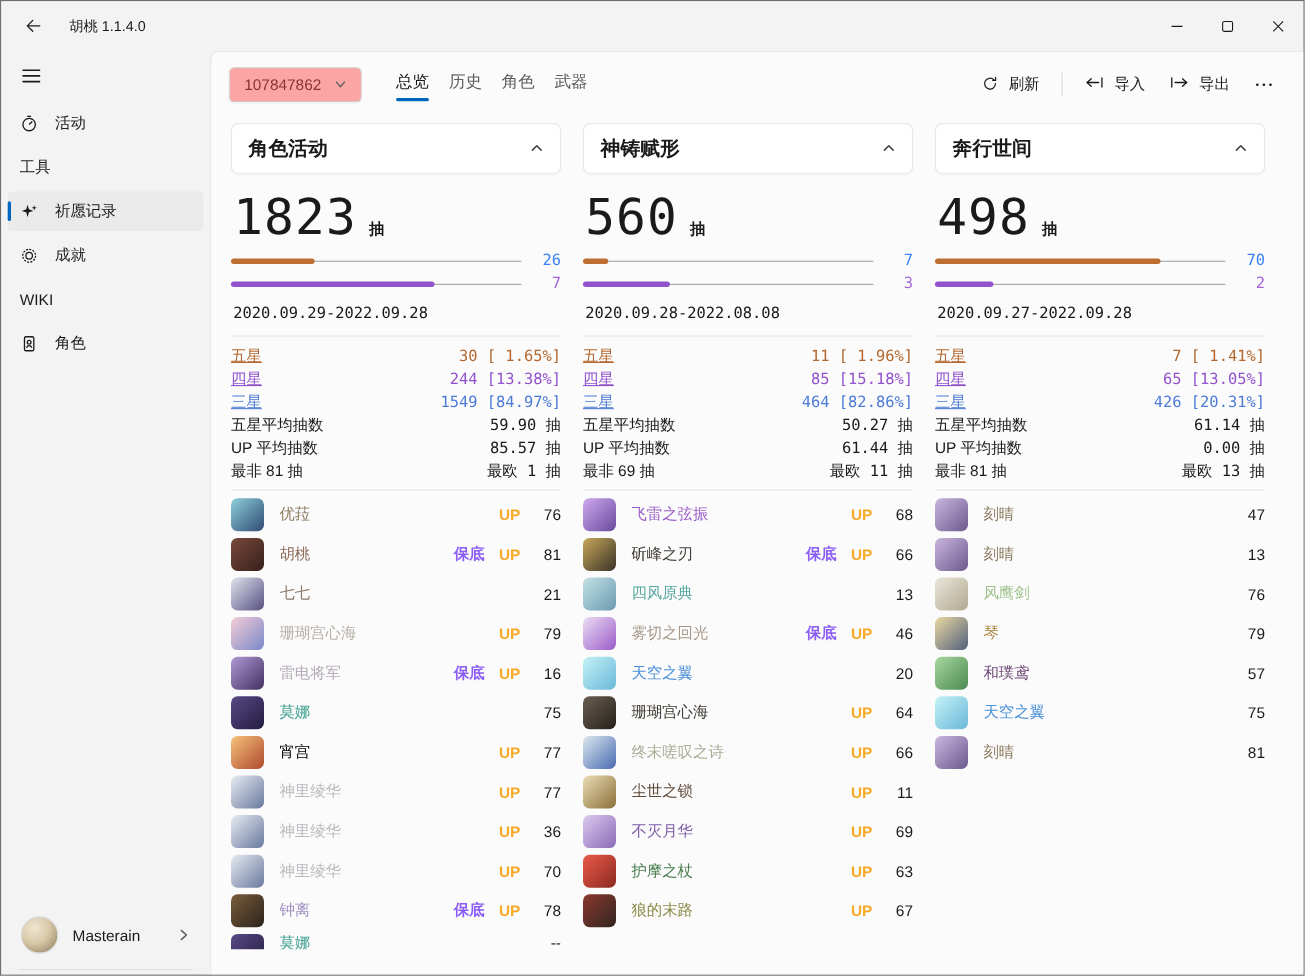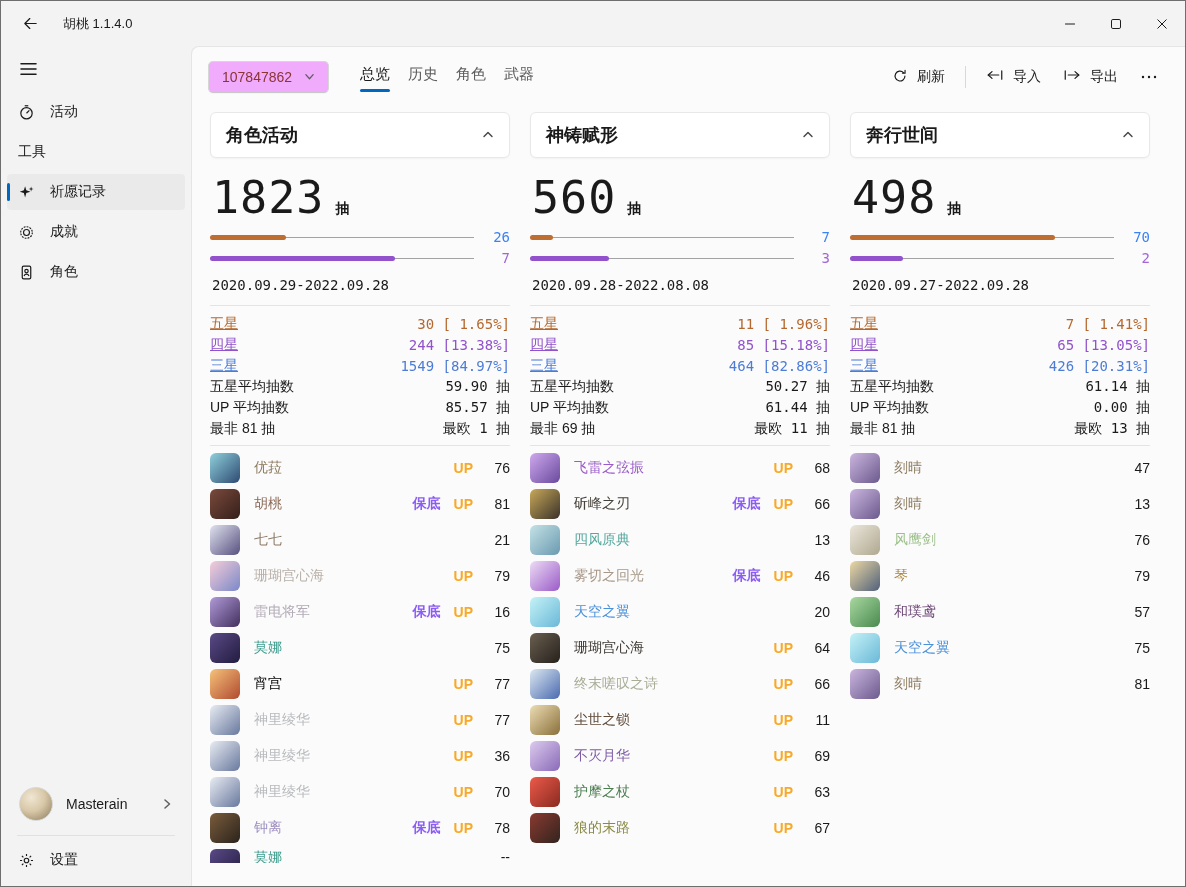--- a/index.html
+++ b/index.html
@@ -33,21 +33,21 @@
   .sidebar-bottom { margin-top:auto; }
   .user-row { height:54px; display:flex; align-items:center; padding:0 14px; gap:13px; margin:0 4px; border-radius:4px; }
   .user-avatar { width:34px; height:34px; border-radius:50%; background:radial-gradient(circle at 35% 30%, #f0e6d2 0%, #d8c8a8 45%, #8a7a5c 100%); border:1px solid #d8d8d8; flex:none; }
   .user-name { font-size:14px; flex:1; }
   .side-divider { height:1px; background:#e1e1e1; margin:4px 16px; }
   .settings-row { height:40px; display:flex; align-items:center; padding:0 11px; gap:15px; margin:2px 6px 6px; border-radius:4px; font-size:14px; }
 
   
   .content { flex:1; background:#fbfbfb; border-top-left-radius:8px; border-top:1px solid #e5e5e5; border-left:1px solid #e5e5e5; display:flex; flex-direction:column; overflow:hidden; }
   .toolbar { display:flex; align-items:center; padding:10px 16px 4px 16px; }
-  .uid-select { display:flex; align-items:center; gap:12px; padding:7px 13px; background:#f0abfc; border:1px solid #d6d6d6; border-bottom-color:#c8c8c8; border-radius:5px; font-size:14px; color:#8a3434; box-shadow:0 1px 1px rgba(0,0,0,.03); }
+  .uid-select { display:flex; align-items:center; gap:12px; padding:7px 13px; background:#fca5a5; border:1px solid #d6d6d6; border-bottom-color:#c8c8c8; border-radius:5px; font-size:14px; color:#8a3434; box-shadow:0 1px 1px rgba(0,0,0,.03); }
   .tabs { display:flex; margin-left:22px; }
   .tab { padding:8px 9px 12px 9px; font-size:15px; color:#5c5c5c; position:relative; }
   .tab.selected { color:#191919; }
   .tab.selected::after { content:""; position:absolute; left:9px; right:9px; bottom:4px; height:3px; border-radius:2px; background:#0067c0; }
   .toolbar-right { margin-left:auto; display:flex; align-items:center; }
   .tool-btn { display:flex; align-items:flex-start; gap:9px; padding:7px 11px; border-radius:4px; font-size:14px; }
   .v-divider { width:1px; height:22px; background:#d9d9d9; margin:0 9px; }
   .more-btn { padding:7px 11px; border-radius:4px; }
 
   
@@ -164,20 +164,21 @@
     <div class="nav-item">
       <span class="nav-icon">
         <svg width="17" height="17" viewBox="0 0 24 24" fill="none" stroke="#1a1a1a" stroke-width="1.6">
             <circle cx="12" cy="12" r="8.2" stroke-dasharray="2.6 1.6"></circle>
             <circle cx="12" cy="12" r="4.2"></circle>
           </svg>
       </span>
       <span>成就</span>
     </div>
 
+    <div class="nav-section">WIKI</div>
 
     <div class="nav-item">
       <span class="nav-icon">
         <svg width="17" height="17" viewBox="0 0 24 24" fill="none" stroke="#1a1a1a" stroke-width="1.7">
             <rect x="6" y="3" width="12" height="18" rx="2"></rect>
             <circle cx="12" cy="10" r="2.4"></circle>
             <path d="M8.5 17c.8-1.8 2-2.6 3.5-2.6s2.7.8 3.5 2.6"></path>
           </svg>
       </span>
       <span>角色</span>
@@ -187,29 +188,20 @@
       <div class="user-row">
         <span class="user-avatar"></span>
         <span class="user-name">Masterain</span>
         <span>
             <svg width="12" height="12" viewBox="0 0 12 12" fill="none" stroke="#5f5f5f" stroke-width="1.5" stroke-linecap="round" stroke-linejoin="round">
               <polyline points="4 2 8.5 6 4 10"></polyline>
             </svg>
           </span>
       </div>
       <div class="side-divider"></div>
-      <div class="settings-row">
-        <span class="nav-icon">
-          <svg width="17" height="17" viewBox="0 0 24 24" fill="none" stroke="#1a1a1a" stroke-width="1.6">
-              <circle cx="12" cy="12" r="3.2"></circle>
-              <path d="M12 2.8v3M12 18.2v3M2.8 12h3M18.2 12h3M5.5 5.5l2.1 2.1M16.4 16.4l2.1 2.1M18.5 5.5l-2.1 2.1M7.6 16.4l-2.1 2.1"></path>
-            </svg>
-        </span>
-        <span>设置</span>
-      </div>
     </div>
   </aside>
 
   <main class="content">
     <div class="toolbar">
       <div class="uid-select">
         <span>107847862</span>
         <span>
             <svg width="11" height="11" viewBox="0 0 12 12" fill="none" stroke="#5f5f5f" stroke-width="1.4" stroke-linecap="round" stroke-linejoin="round">
               <polyline points="2 4 6 8.5 10 4"></polyline>

